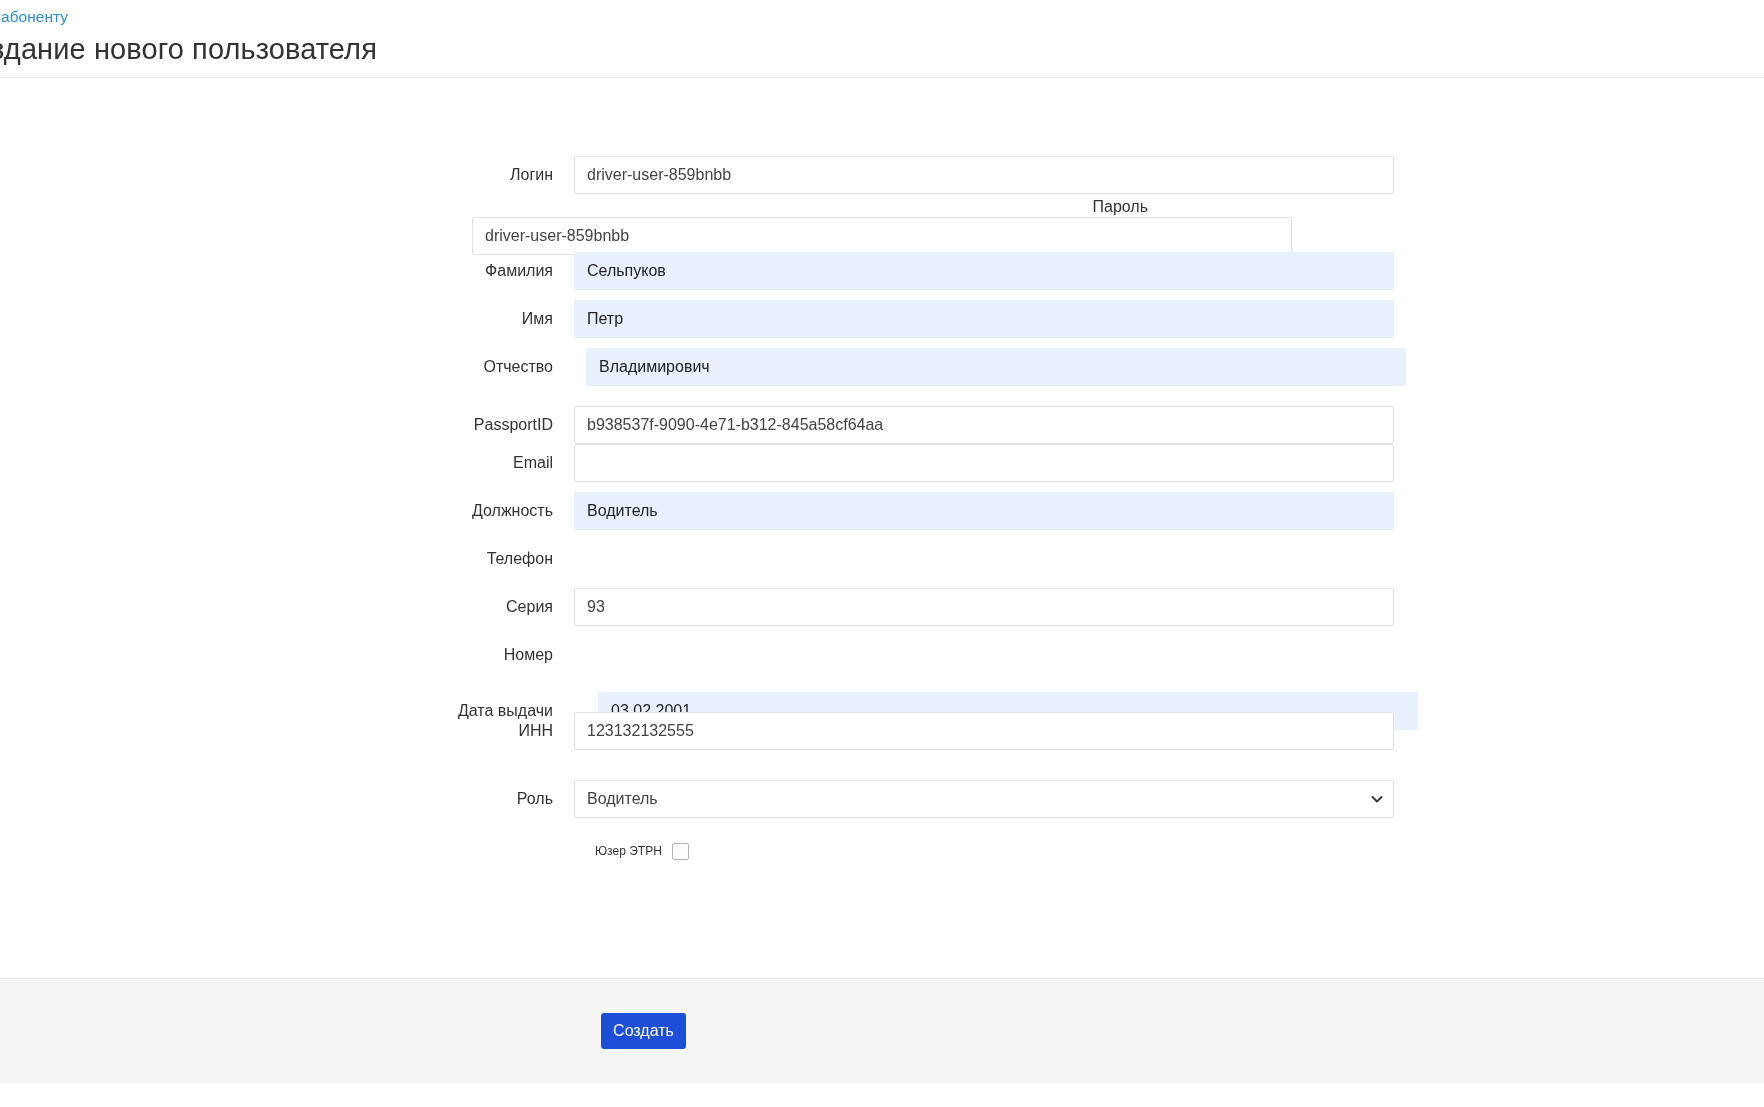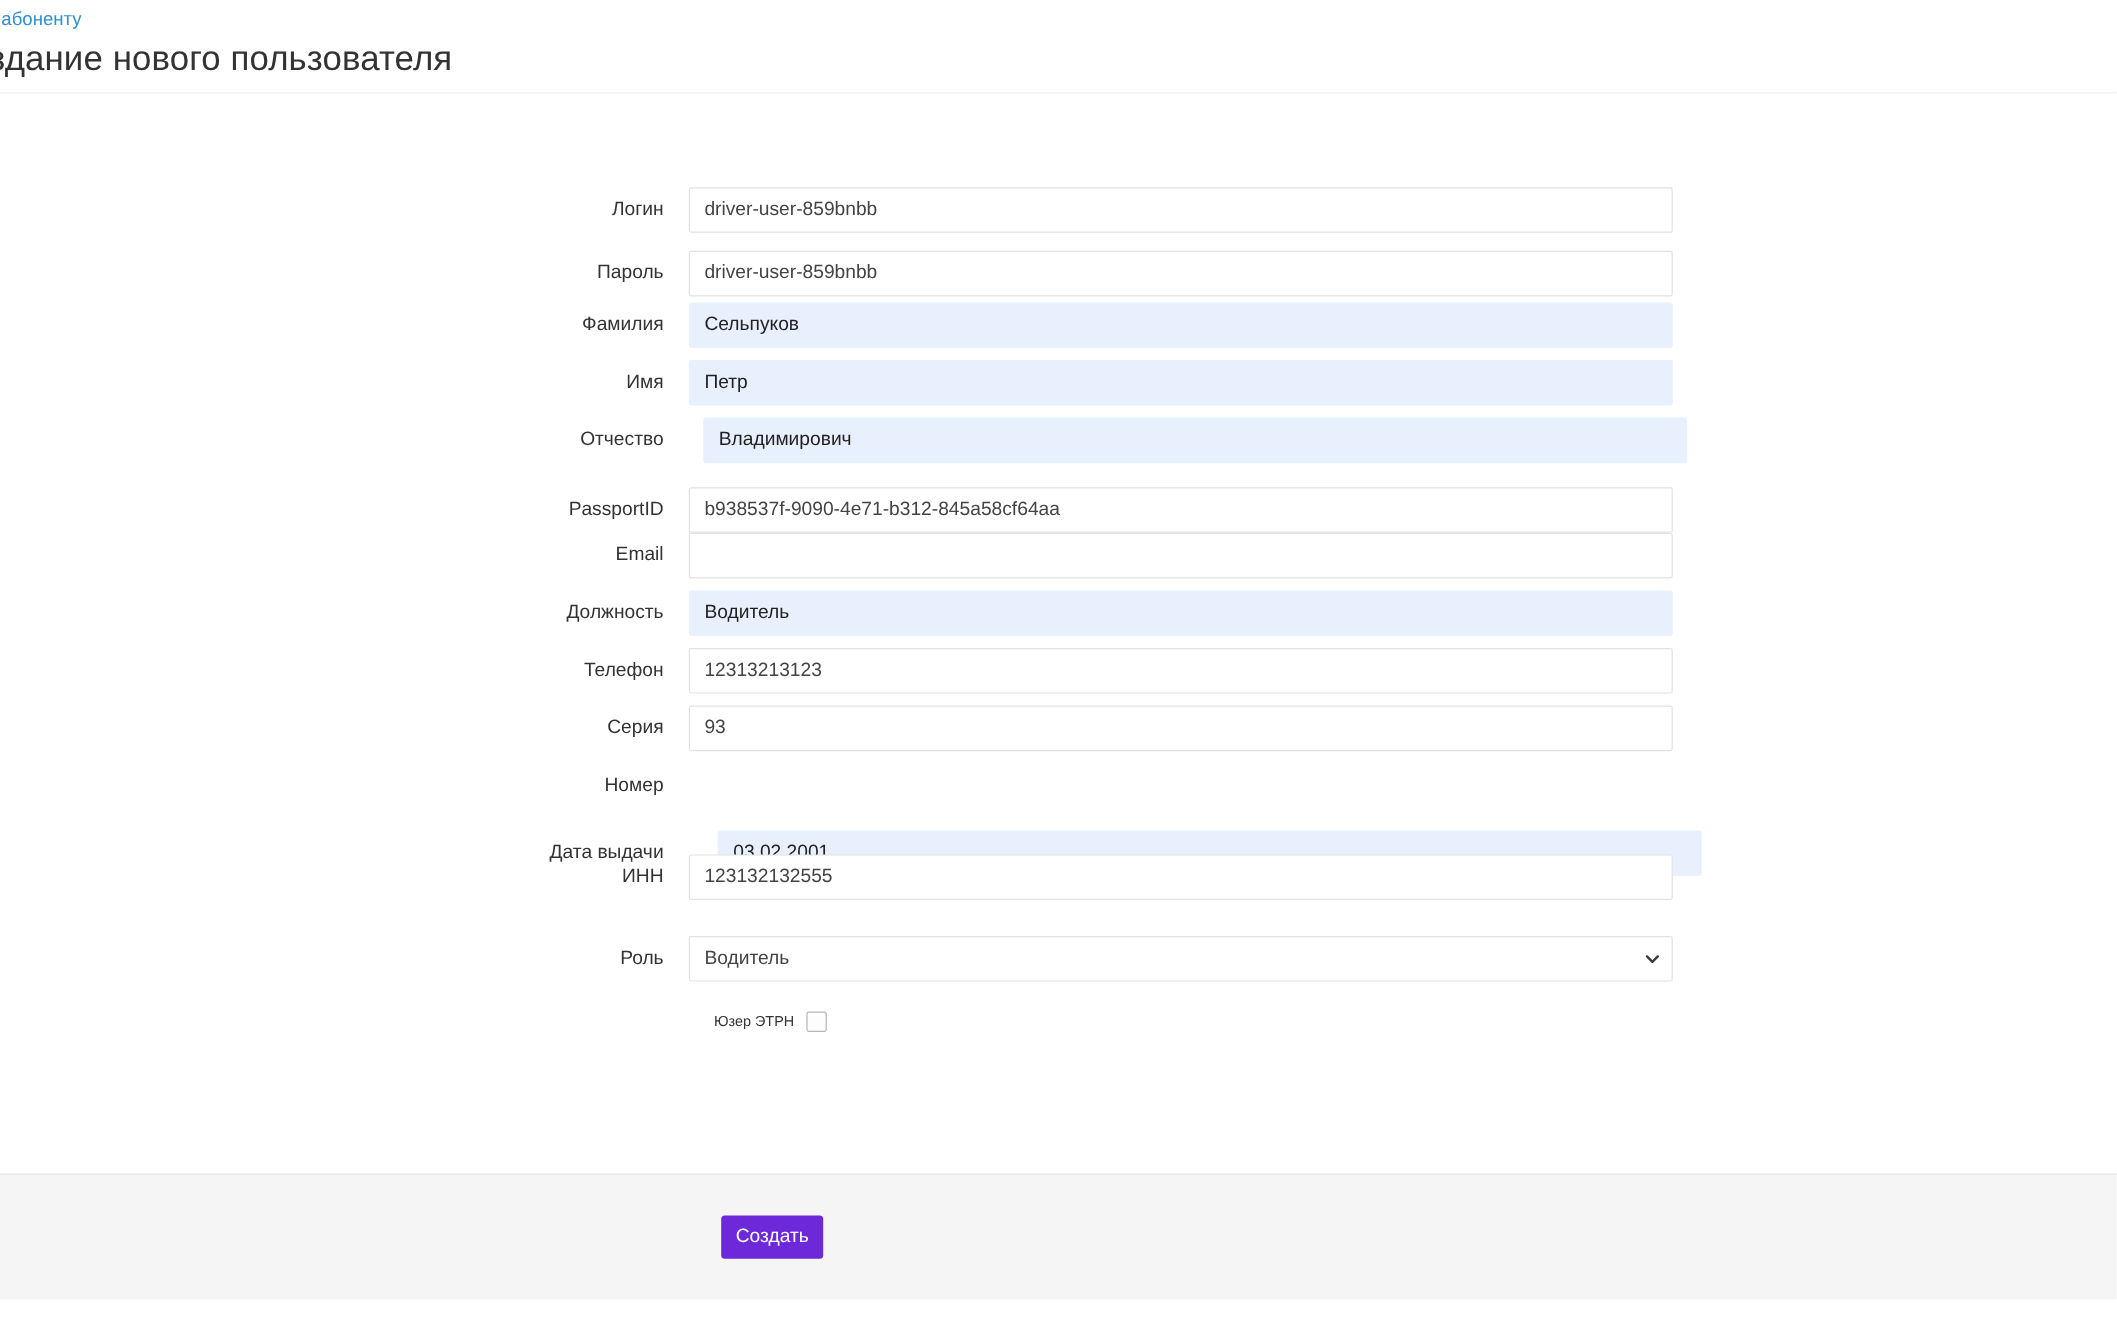--- a/index.html
+++ b/index.html
@@ -169,21 +169,21 @@
     background: #f5f5f5;
     border-top: 1px solid #e7e7e7;
   }
 
   .create-button {
     position: absolute;
     left: 601px;
     top: 34px;
     width: 85px;
     height: 36px;
-    background: #6d28d9;
+    background: #1d4ed8;
     border: none;
     border-radius: 3px;
     color: #ffffff;
     font-size: 16px;
     font-family: "Liberation Sans", "DejaVu Sans", sans-serif;
     cursor: pointer;
     display: flex;
     align-items: center;
     justify-content: center;
     line-height: 1;
@@ -210,21 +210,21 @@
 
   <div class="form-area">
       <div class="form-row" style="top: 78px;">
         <div class="field-label">Логин</div>
         <div class="field-control">
           <div class="text-input">
             <span>driver-user-859bnbb</span>
           </div>
         </div>
       </div>
-      <div class="form-row" style="top: 131px;">
+      <div class="form-row" style="top: 119px; flex-direction: column;">
         <div class="field-label">Пароль</div>
         <div class="field-control">
           <div class="text-input">
             <span>driver-user-859bnbb</span>
           </div>
         </div>
       </div>
       <div class="form-row" style="top: 174px;">
         <div class="field-label">Фамилия</div>
         <div class="field-control">
@@ -268,25 +268,20 @@
       <div class="form-row" style="top: 414px;">
         <div class="field-label">Должность</div>
         <div class="field-control">
           <div class="text-input autofilled">
             <span>Водитель</span>
           </div>
         </div>
       </div>
       <div class="form-row" style="top: 462px;">
         <div class="field-label">Телефон</div>
-        <div class="field-control">
-          <div class="text-input">
-            <span>12313213123</span>
-          </div>
-        </div>
       </div>
       <div class="form-row" style="top: 510px;">
         <div class="field-label">Серия</div>
         <div class="field-control">
           <div class="text-input">
             <span>93</span>
           </div>
         </div>
       </div>
       <div class="form-row" style="top: 558px;">

